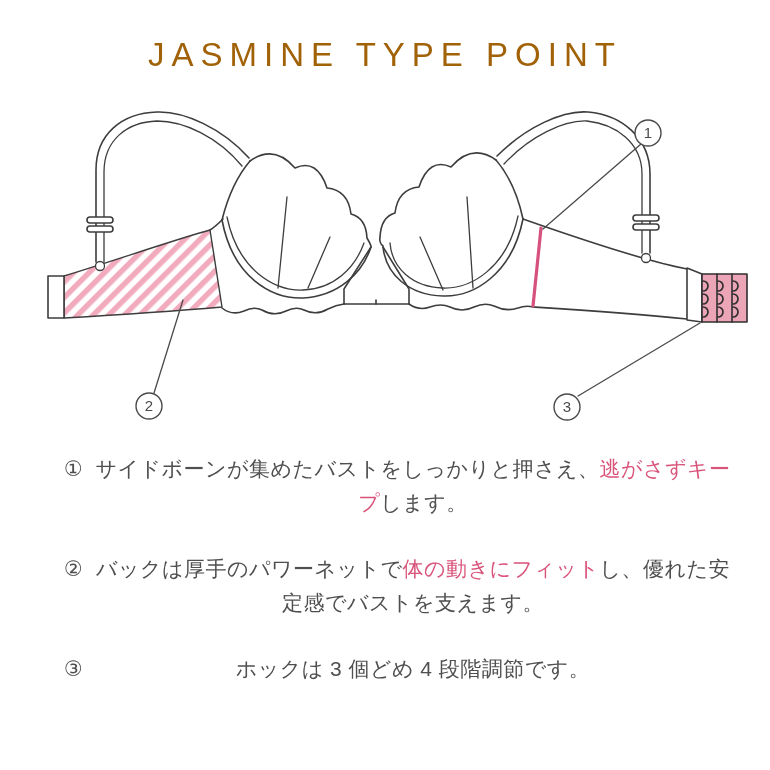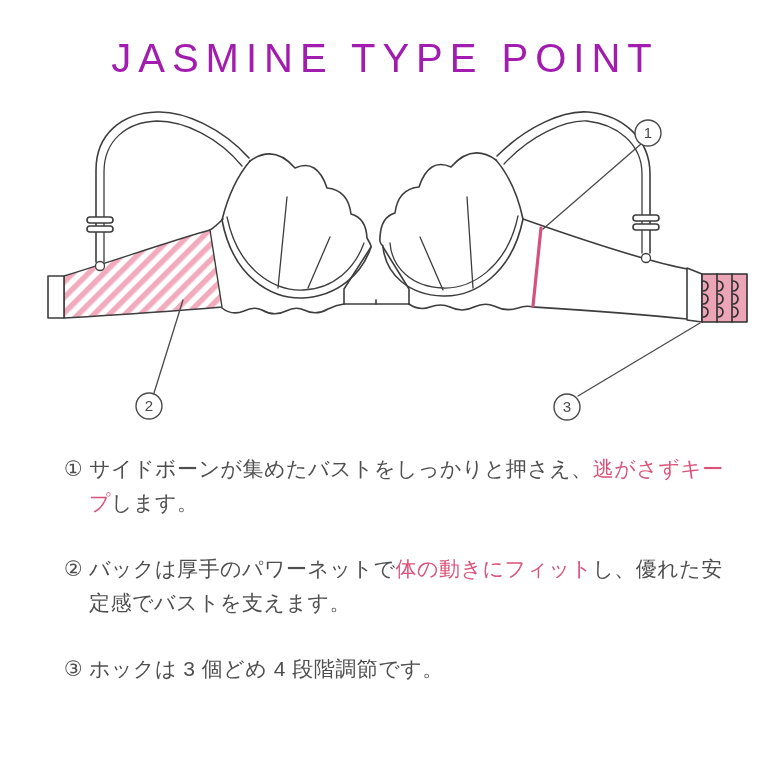--- a/index.html
+++ b/index.html
@@ -3,31 +3,31 @@
 <meta charset="utf-8">
 <style>
   html,body{margin:0;padding:0;}
   body{
     width:770px;height:770px;position:relative;background:#ffffff;
     font-family:"Liberation Sans","DejaVu Sans",sans-serif;
     overflow:hidden;
   }
   .title{
     position:absolute;top:36px;left:0;width:770px;
-    text-align:center;font-size:40px;font-weight:400;
-    letter-spacing:7px;color:#a21caf;white-space:nowrap;
+    text-align:center;font-size:33px;font-weight:400;
+    letter-spacing:7px;color:#a16207;white-space:nowrap;
   }
   .diagram{position:absolute;top:0;left:0;}
   .points{position:absolute;left:64px;top:0;width:676px;}
   .point{
     position:absolute;left:0;display:flex;align-items:flex-start;
     font-size:21px;line-height:34px;color:#4f4f4f;letter-spacing:0.5px;
   }
   .point .num{flex:0 0 auto;width:25px;}
-  .point .body{flex:1 1 auto;width:648px;}
+  .point .body{flex:1 1 auto;width:648px;text-align:center;}
   .accent{color:#d9547a;}
   .p1{top:452px;}
   .p2{top:552px;}
   .p3{top:652px;}
 </style>
 </head>
 <body>
 
 <div class="title">JASMINE TYPE POINT</div>
 

